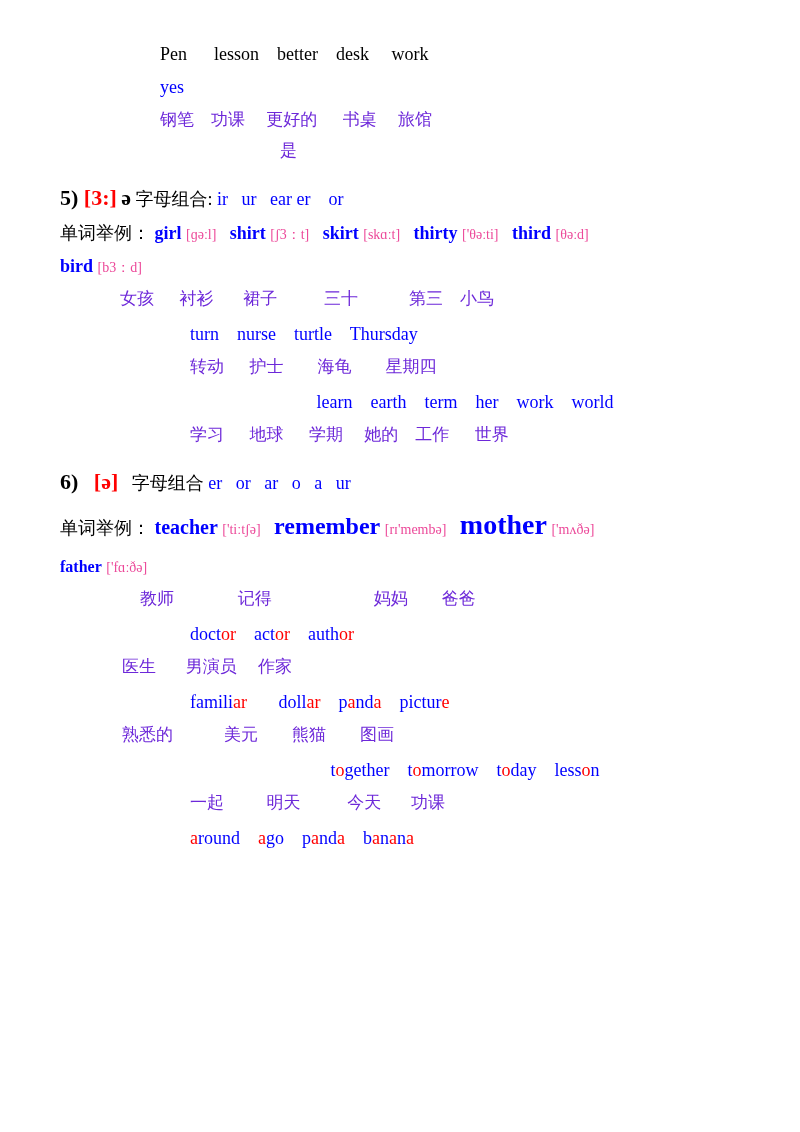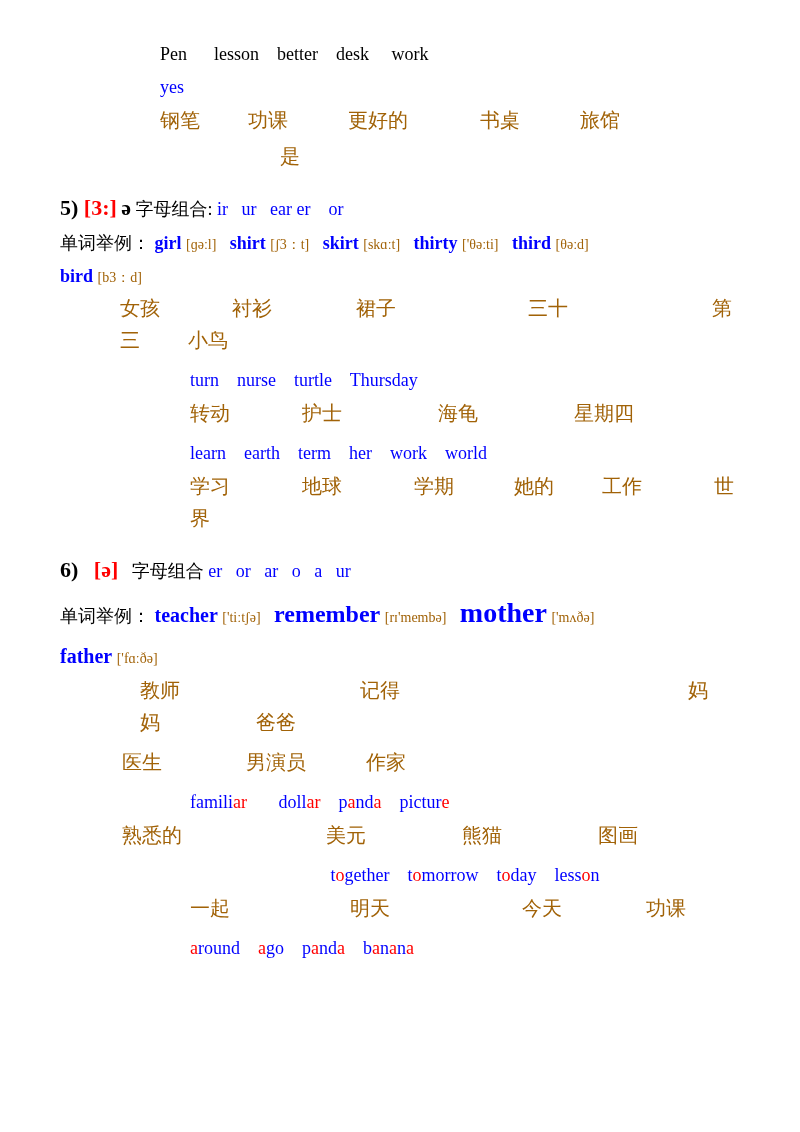--- a/index.html
+++ b/index.html
@@ -20,26 +20,26 @@
       line-height: 1.6;
     }
     .blue { color: #00f; }
     .red { color: #f00; }
     .bold { font-weight: bold; }
     .big-bold {
       font-weight: bold;
       font-size: 22px;
     }
     .zh {
-      font-family: Liberation Mono, monospace;
-      font-size: 20px;
-      color: #a16207;
+      font-family: Liberation Serif, serif;
+      font-size: 17px;
+      color: #6d28d9;
     }
     .indent1 { margin-left: 100px; }
-    .phonetic { font-size: 14px; color: #a16207; }
+    .phonetic { font-size: 14px; color: #ec4899; }
     .spacer { margin-bottom: 16px; }
     .spacer2 { margin-bottom: 8px; }
   </style>
 </head>
 <body>
 
 <div class="section">
   <div class="line indent1">
     <span>Pen</span>&nbsp;&nbsp;&nbsp;&nbsp;&nbsp;
     <span>lesson</span>&nbsp;&nbsp;&nbsp;
@@ -97,21 +97,21 @@
     <span class="blue">nurse</span>&nbsp;&nbsp;&nbsp;
     <span class="blue">turtle</span>&nbsp;&nbsp;&nbsp;
     <span class="blue">Thursday</span>
   </div>
   <div class="line zh" style="margin-left:130px;">
     转动&nbsp;&nbsp;&nbsp;&nbsp;&nbsp;&nbsp;护士&nbsp;&nbsp;&nbsp;&nbsp;&nbsp;&nbsp;&nbsp;&nbsp;海龟&nbsp;&nbsp;&nbsp;&nbsp;&nbsp;&nbsp;&nbsp;&nbsp;星期四
   </div>
 
   <div class="spacer2"></div>
 
-  <div class="line" style="margin-left:130px;">
+  <div class="line" style="margin-left:130px;text-align:center;">
     <span class="blue">learn</span>&nbsp;&nbsp;&nbsp;
     <span class="blue">earth</span>&nbsp;&nbsp;&nbsp;
     <span class="blue">term</span>&nbsp;&nbsp;&nbsp;
     <span class="blue">her</span>&nbsp;&nbsp;&nbsp;
     <span class="blue">work</span>&nbsp;&nbsp;&nbsp;
     <span class="blue">world</span>
   </div>
   <div class="line zh" style="margin-left:130px;">
     学习&nbsp;&nbsp;&nbsp;&nbsp;&nbsp;&nbsp;地球&nbsp;&nbsp;&nbsp;&nbsp;&nbsp;&nbsp;学期&nbsp;&nbsp;&nbsp;&nbsp;&nbsp;她的&nbsp;&nbsp;&nbsp;&nbsp;工作&nbsp;&nbsp;&nbsp;&nbsp;&nbsp;&nbsp;世界
   </div>
@@ -131,30 +131,35 @@
   <div class="line">
     <span>单词举例：</span>
     <span class="blue bold" style="font-size:20px;">teacher</span>
     <span class="phonetic"> ['tiːtʃə]</span>&nbsp;&nbsp;
     <span class="blue bold" style="font-size:24px;">remember</span>
     <span class="phonetic"> [rɪ'membə]</span>&nbsp;&nbsp;
     <span class="blue bold" style="font-size:28px;">mother</span>
     <span class="phonetic"> ['mʌðə]</span>
   </div>
   <div class="line">
-    <span class="blue bold" style="font-size:20px;">father</span>
+    <span class="blue bold" style="font-size:16px;">father</span>
     <span class="phonetic"> ['fɑːðə]</span>
   </div>
 
   <div class="line zh" style="margin-left:80px;">
     教师&nbsp;&nbsp;&nbsp;&nbsp;&nbsp;&nbsp;&nbsp;&nbsp;&nbsp;&nbsp;&nbsp;&nbsp;&nbsp;&nbsp;&nbsp;记得&nbsp;&nbsp;&nbsp;&nbsp;&nbsp;&nbsp;&nbsp;&nbsp;&nbsp;&nbsp;&nbsp;&nbsp;&nbsp;&nbsp;&nbsp;&nbsp;&nbsp;&nbsp;&nbsp;&nbsp;&nbsp;&nbsp;&nbsp;&nbsp;妈妈&nbsp;&nbsp;&nbsp;&nbsp;&nbsp;&nbsp;&nbsp;&nbsp;爸爸
   </div>
 
   <div class="spacer2"></div>
 
+  <div class="line" style="margin-left:130px;">
+    <span class="blue">doct<span class="red">or</span></span>&nbsp;&nbsp;&nbsp;
+    <span class="blue">act<span class="red">or</span></span>&nbsp;&nbsp;&nbsp;
+    <span class="blue">auth<span class="red">or</span></span>
+  </div>
   <div class="line zh" style="margin-left:62px;">
     医生&nbsp;&nbsp;&nbsp;&nbsp;&nbsp;&nbsp;&nbsp;男演员&nbsp;&nbsp;&nbsp;&nbsp;&nbsp;作家
   </div>
 
   <div class="spacer2"></div>
 
   <div class="line" style="margin-left:130px;">
     <span class="blue">famili<span class="red">ar</span></span>&nbsp;&nbsp;&nbsp;&nbsp;&nbsp;&nbsp;
     <span class="blue">doll<span class="red">ar</span></span>&nbsp;&nbsp;&nbsp;
     <span class="blue">p<span class="red">a</span>nd<span class="red">a</span></span>&nbsp;&nbsp;&nbsp;

